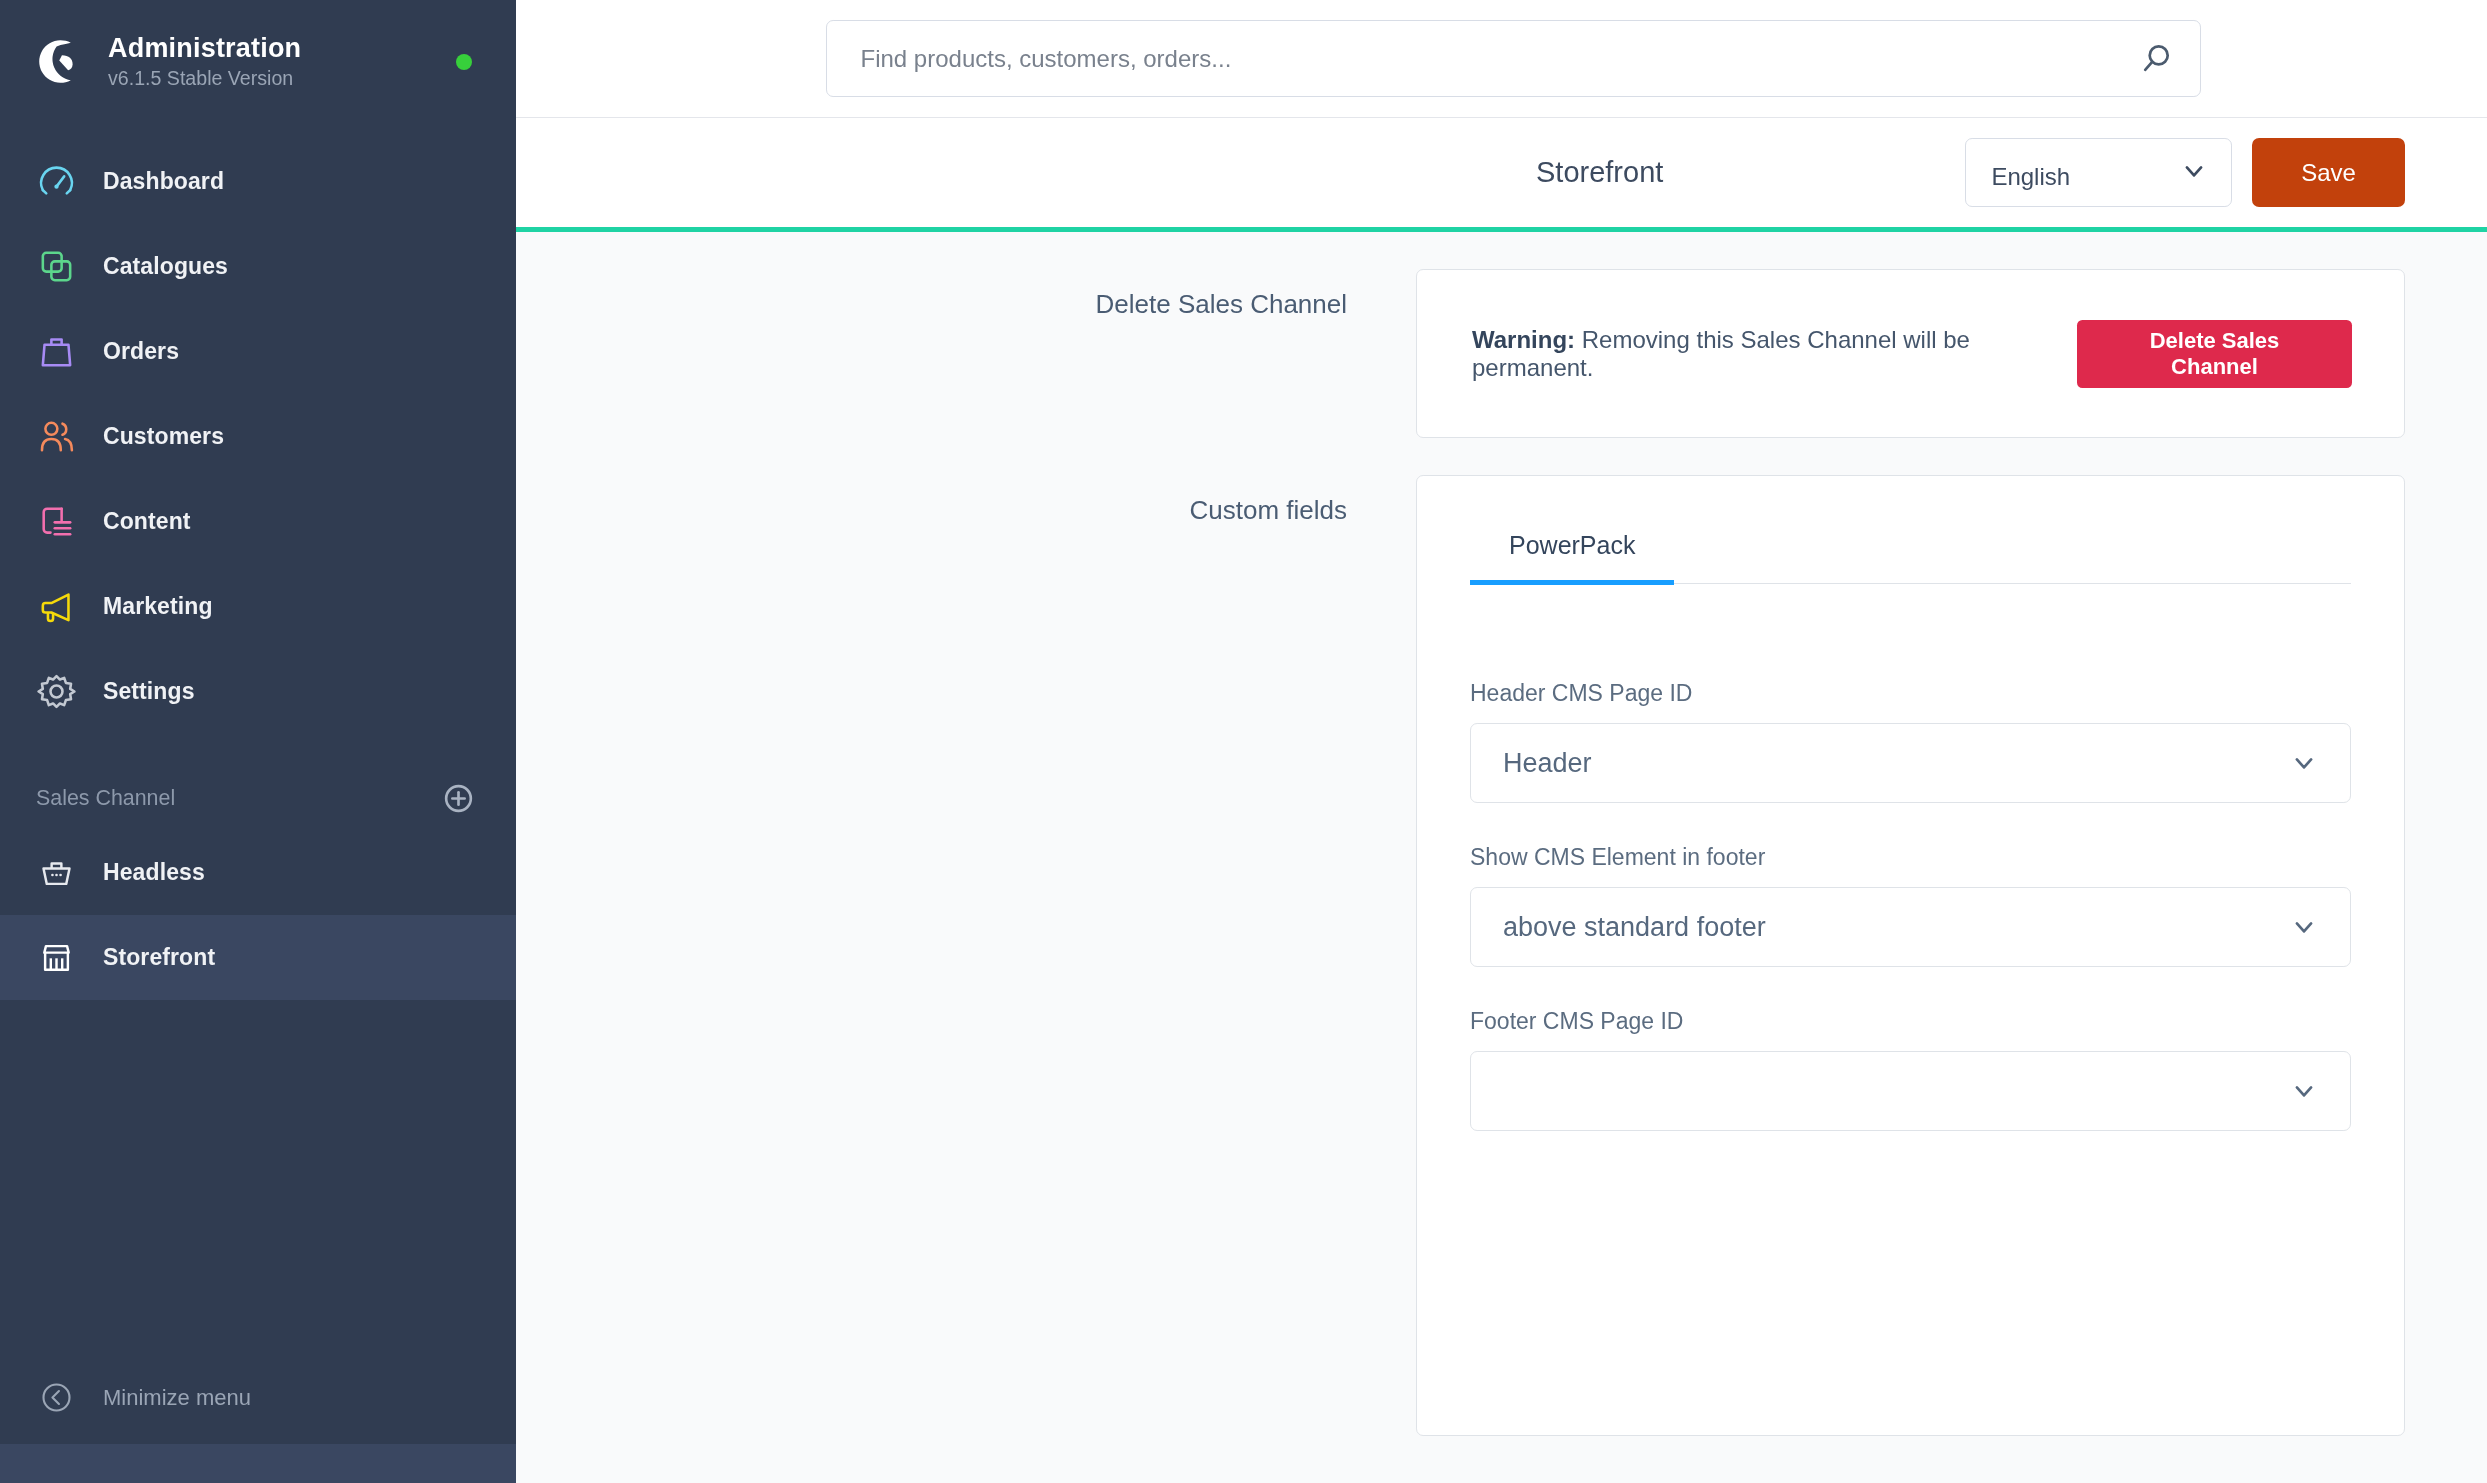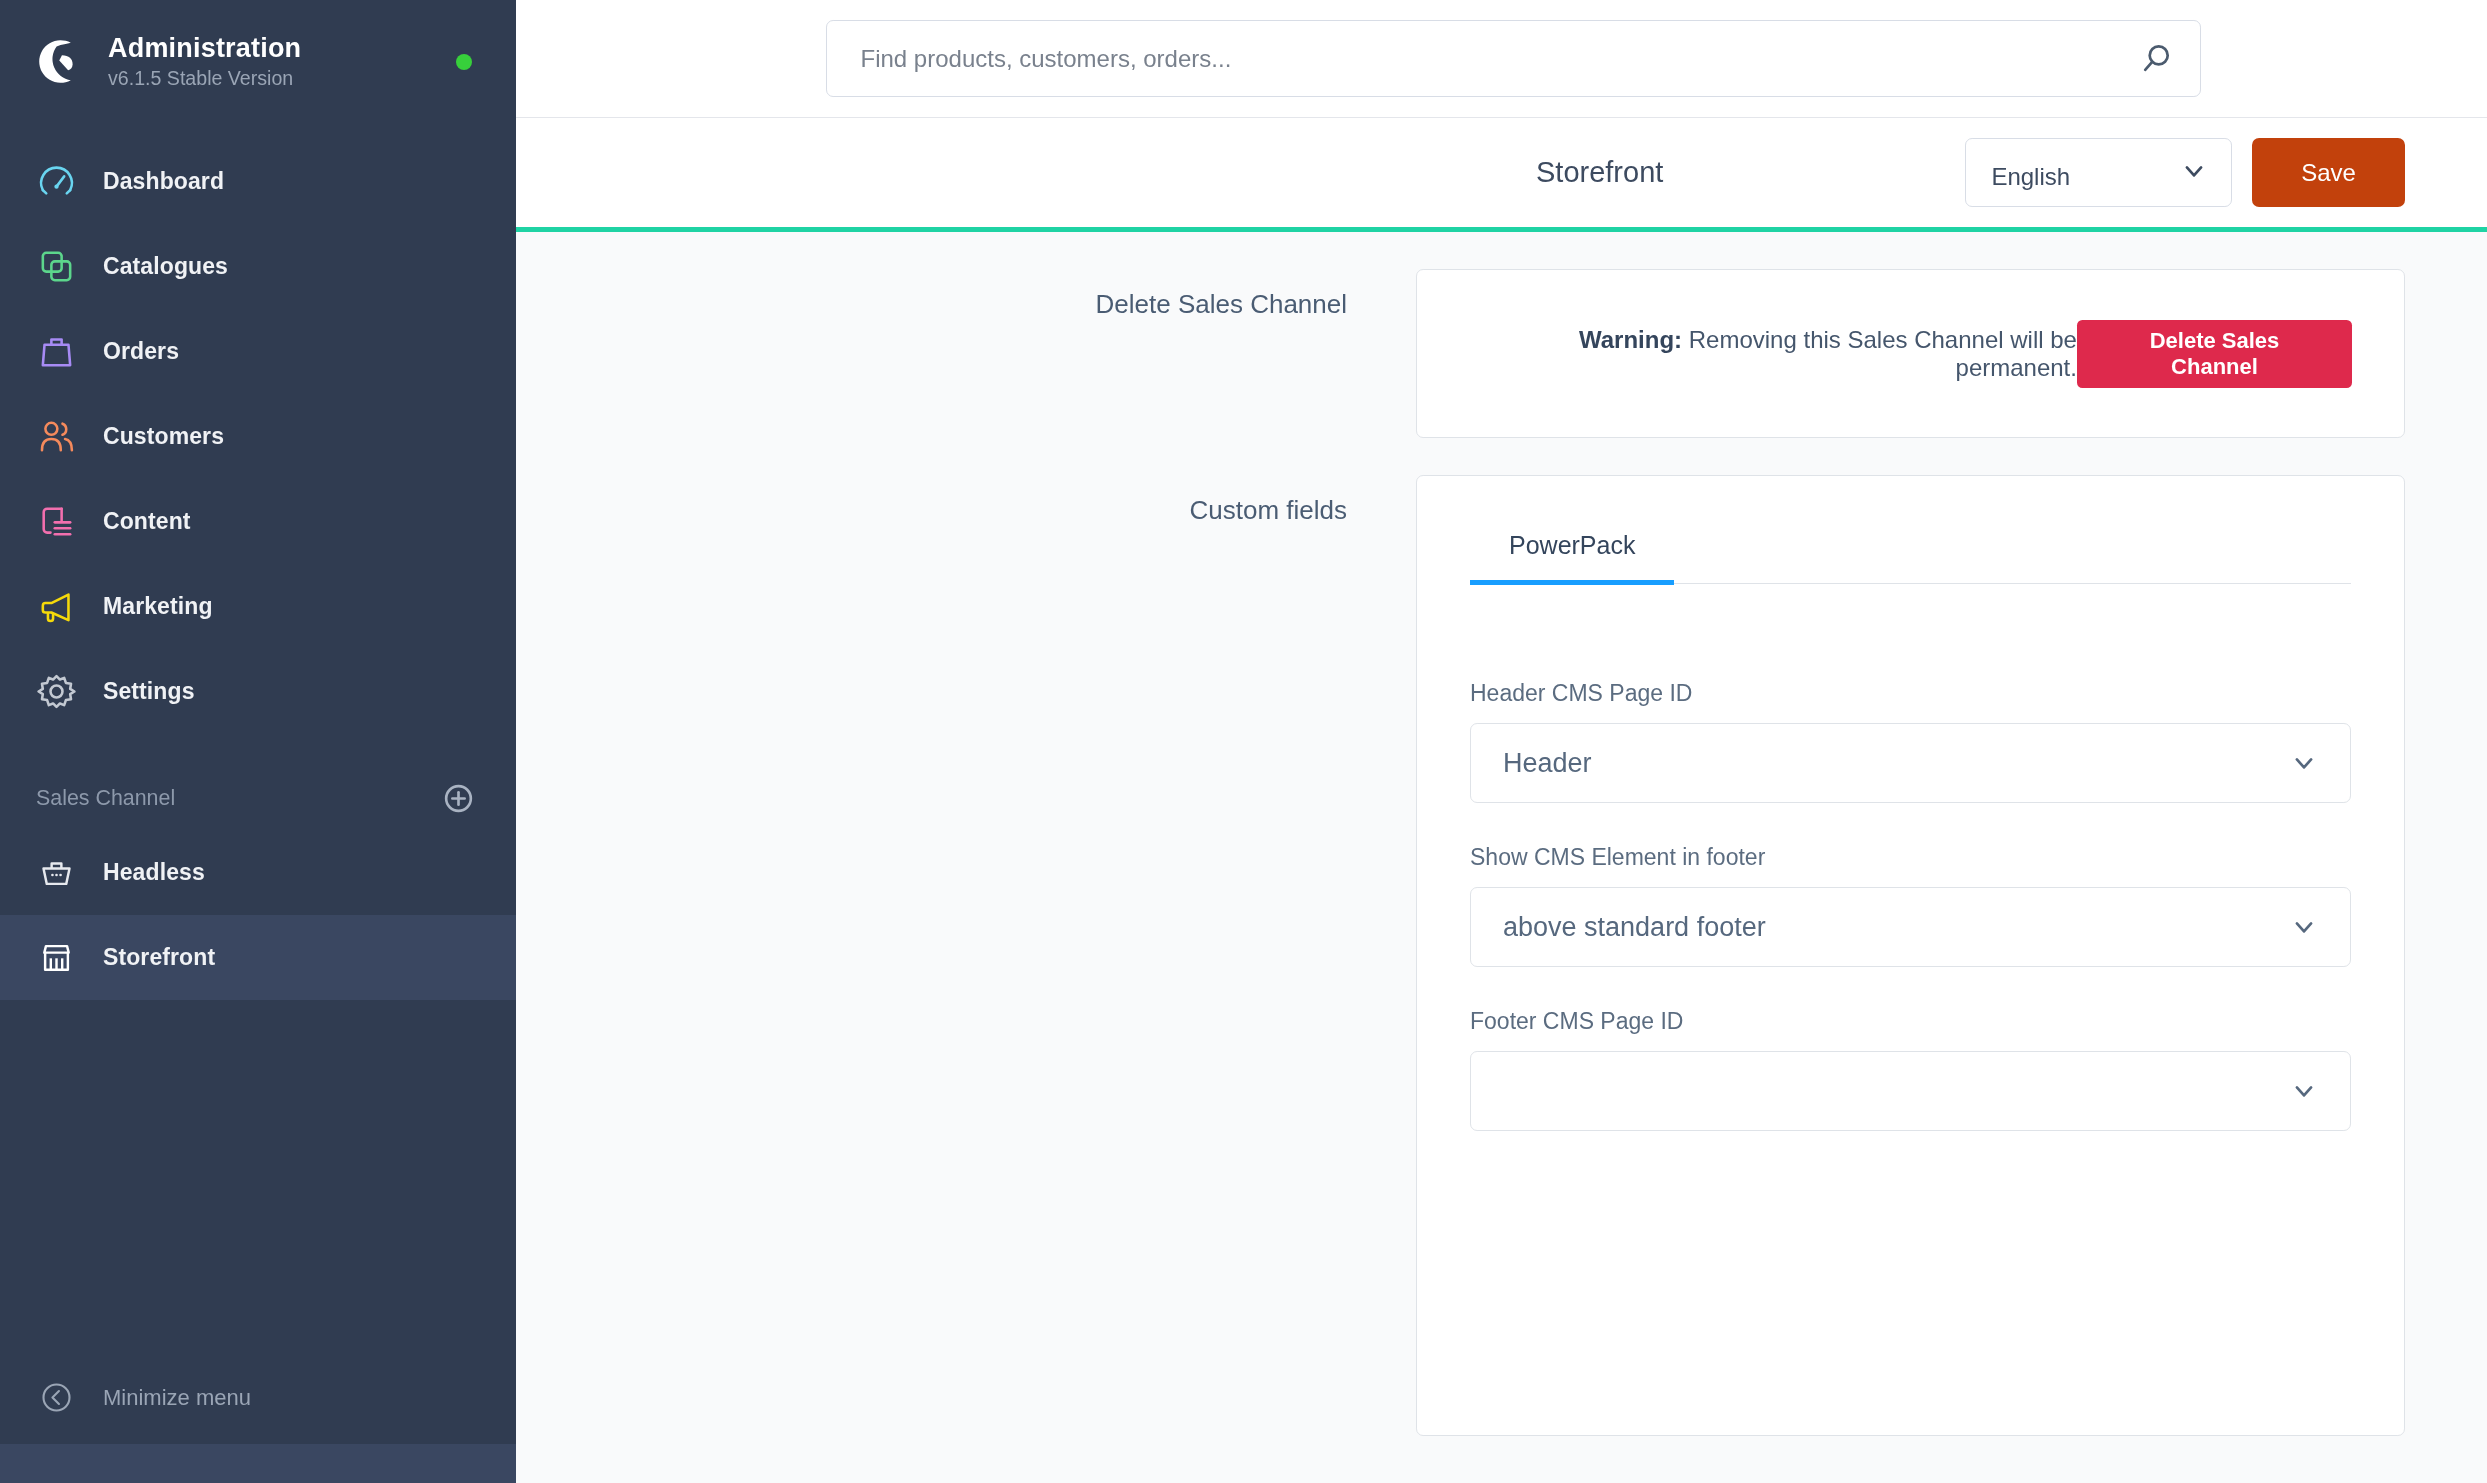--- a/index.html
+++ b/index.html
@@ -103,21 +103,21 @@
     width: 899px; flex: 0 0 899px;
     text-align: right; padding-right: 69px; padding-top: 19.6px;
     font-size: 26px; color: #4a5c73;
   }
   .card {
     flex: 1 1 auto;
     background: #fff; border: 0.9px solid #dfe3e8; border-radius: 7.1px;
   }
 
   .warn-card { height: 169px; display: flex; align-items: center; padding: 0 52px 0 55px; }
-  .warn-text { flex: 1 1 auto; font-size: 24px; color: #45566c; text-align: right; }
+  .warn-text { flex: 1 1 auto; font-size: 24px; color: #45566c; }
   .warn-text b { color: #34455c; font-weight: bold; }
   .delete-btn {
     height: 68px; padding: 0 30px; background: #de294c; color: #fff;
     border: 0; border-radius: 5.3px; font-size: 22px; font-weight: bold;
     font-family: "Liberation Sans", sans-serif; cursor: pointer;
   }
 
   .cf-card { padding: 55px 53px 62px 53px; height: 961px; }
   .tabs { border-bottom: 1.8px solid #dfe3e8; display: flex; }
   .tab {

